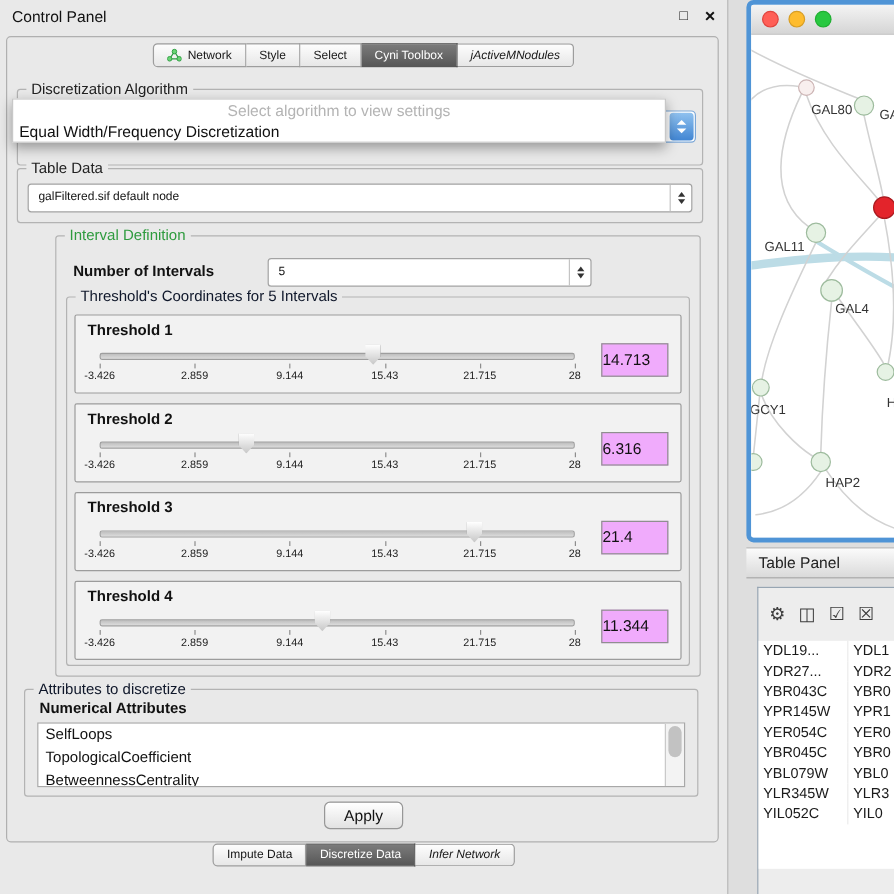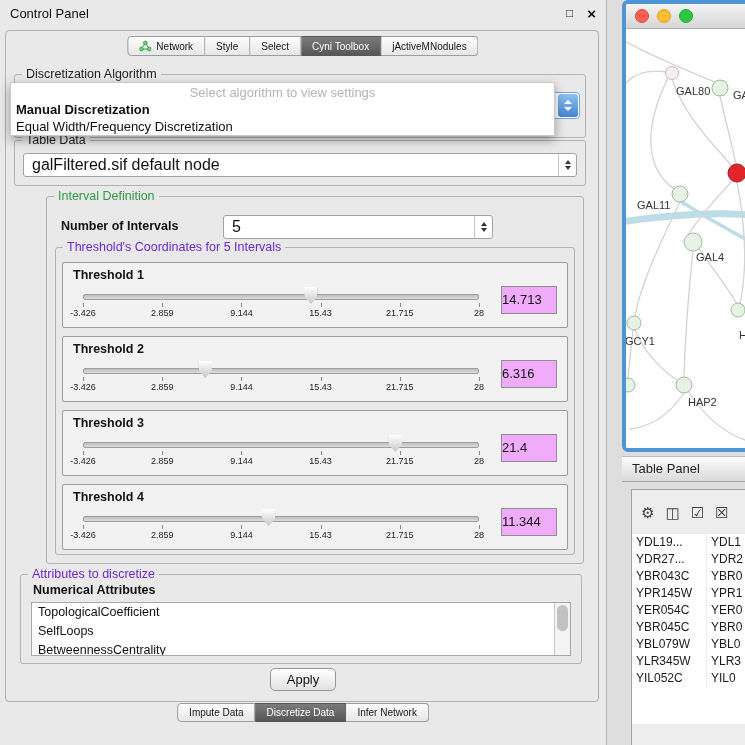--- a/index.html
+++ b/index.html
@@ -16,50 +16,50 @@
   .float-icon{font-size:12px;color:#222;margin-right:14px;cursor:default;}
   .close-icon{font-size:15px;font-weight:bold;color:#111;cursor:default;}
   .cp-border{position:absolute;left:5px;top:30px;width:592px;height:670px;
     border:1px solid #b0b0b0;border-radius:4px;background:#e9e9e9;}
   
   .top-tabs{position:absolute;top:36px;left:50%;transform:translateX(-50%);display:flex;z-index:6;}
   .bottom-tabs{position:absolute;top:703px;left:50%;transform:translateX(-50%);display:flex;z-index:6;}
   .tab{display:flex;align-items:center;gap:5px;padding:3px 11px;font-size:10px;color:#161616;
     background:linear-gradient(#fdfdfd,#e7e7e7);border:1px solid #9d9d9d;border-left:none;white-space:nowrap;}
   .tab:first-child{border-left:1px solid #9d9d9d;border-radius:4px 0 0 4px;}
-  .tab:last-child{border-radius:0 4px 4px 0;}
+  .tab:last-child{border-radius:0 4px 4px 0;font-style:italic;}
   .tab.selected{background:linear-gradient(#7b7b7b,#575757);color:#fff;border-color:#565656;align-items:center;}
   .tab-icon{width:12px;height:12px;}
   
   .group{position:absolute;border:1px solid #b3b3b3;border-radius:3px;}
   .group-title{position:absolute;top:-8px;left:7px;background:#e9e9e9;padding:0 4px;
     font-size:12.5px;color:#222;white-space:nowrap;}
   .green-t{color:#2e9b3e;}
-  .blue-t{color:#6d28d9;}
+  .blue-t{color:#0f172a;}
   .alg-group{left:14px;top:74px;width:570px;height:62px;}
   
   .alg-combo-frag{position:absolute;left:548px;top:92px;width:30px;height:25px;background:#fff;
     border:1px solid #7ba7d7;border-radius:4px;z-index:4;}
   .capsule{position:absolute;right:1px;top:1px;bottom:1px;width:20px;border-radius:3px;
     background:linear-gradient(#8fc1ef,#4286d3);display:flex;flex-direction:column;align-items:center;justify-content:center;gap:3px;}
   .tri{width:0;height:0;display:block;}
   .tri-up-w{border-left:4px solid transparent;border-right:4px solid transparent;border-bottom:4px solid #fff;}
   .tri-down-w{border-left:4px solid transparent;border-right:4px solid transparent;border-top:4px solid #fff;}
   .tri-up{border-left:3.5px solid transparent;border-right:3.5px solid transparent;border-bottom:4px solid #333;}
   .tri-down{border-left:3.5px solid transparent;border-right:3.5px solid transparent;border-top:4px solid #333;}
   
   .alg-popup{position:absolute;left:10px;top:82px;width:543px;background:#fff;
     border:1px solid #c8c8c8;box-shadow:0 4px 10px rgba(0,0,0,.35);z-index:10;font-size:13px;}
   .popup-placeholder{text-align:center;color:#b4b4b4;padding:2px 0 1px;}
   .popup-item{padding:1px 5px;color:#101010;}
   .popup-item.bold{font-weight:bold;}
   
   .td-group{left:14px;top:140px;width:570px;height:44px;}
   .combo{position:absolute;background:#fff;border:1px solid #a3a3a3;border-radius:3px;
-    font-size:16px;color:#111;}
+    font-size:10px;color:#111;}
   .combo .combo-text{position:absolute;left:8px;top:0;bottom:0;line-height:21px;white-space:nowrap;}
   .combo-arrows{position:absolute;right:0;top:0;bottom:0;width:17px;border-left:1px solid #c4c4c4;
     display:flex;flex-direction:column;align-items:center;justify-content:center;gap:2px;}
   .td-combo{left:8px;right:8px;top:12px;height:22px;}
   
   .int-group{left:46px;top:196px;width:536px;height:366px;}
   .count-label{position:absolute;left:14px;top:22px;font-weight:bold;font-size:12.5px;color:#111;}
   .count-combo{left:176px;top:18px;width:268px;height:22px;}
   .thr-group{position:absolute;left:8px;top:50px;right:8px;bottom:8px;border:1px solid #b3b3b3;border-radius:3px;}
   .thr-container{position:absolute;left:6px;right:6px;top:14px;}
@@ -163,21 +163,20 @@
   </div>
   <div class="alg-combo-frag">
     <span class="capsule">
         <span class="tri tri-up-w"></span>
         <span class="tri tri-down-w"></span>
       </span>
   </div>
   <div class="alg-popup">
     <div class="popup-placeholder">Select algorithm to view settings</div>
     <div>
-        <div class="popup-item bold">Manual Discretization</div>
         <div class="popup-item">Equal Width/Frequency Discretization</div>
       </div>
   </div>
 
   <div class="group td-group">
     <span class="group-title">Table Data</span>
     <div class="combo td-combo">
       <span class="combo-text">galFiltered.sif default node</span>
       <span class="combo-arrows">
           <span class="tri tri-up"></span>
@@ -289,22 +288,22 @@
           </div>
         </div>
     </div>
   </div>
 
   <div class="group attr-group">
     <span class="group-title blue-t">Attributes to discretize</span>
     <div class="attr-label">Numerical Attributes</div>
     <div class="attr-list">
       <div class="attr-items">
+          <div class="attr-item">SelfLoops</div>
           <div class="attr-item">TopologicalCoefficient</div>
-          <div class="attr-item">SelfLoops</div>
           <div class="attr-item">BetweennessCentrality</div>
         </div>
       <div class="attr-scroll">
         <div class="attr-thumb"></div>
       </div>
     </div>
   </div>
 
   <button class="apply-btn">Apply</button>
   <div class="bottom-tabs">

